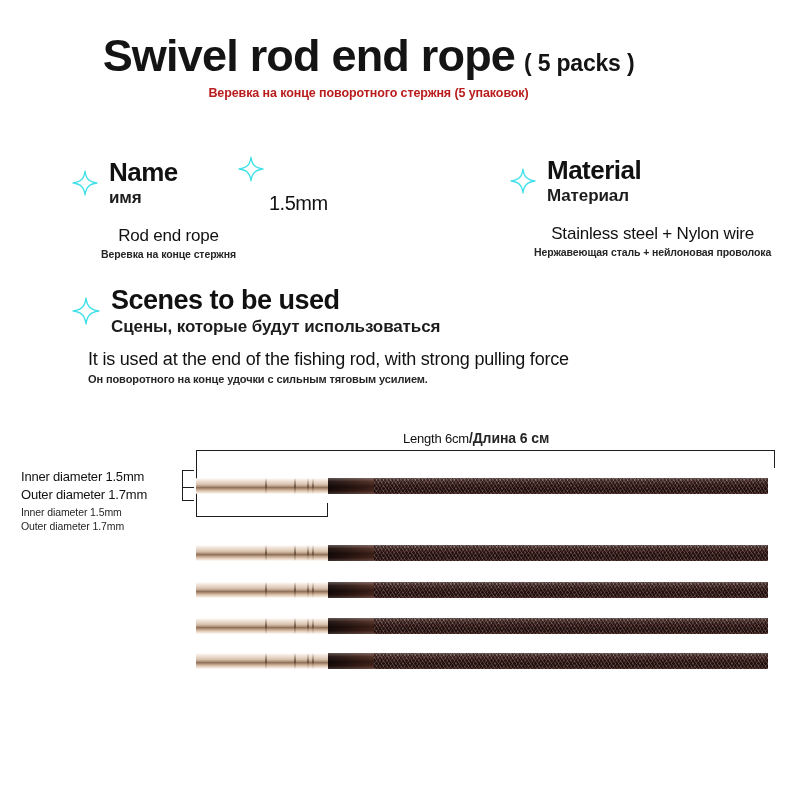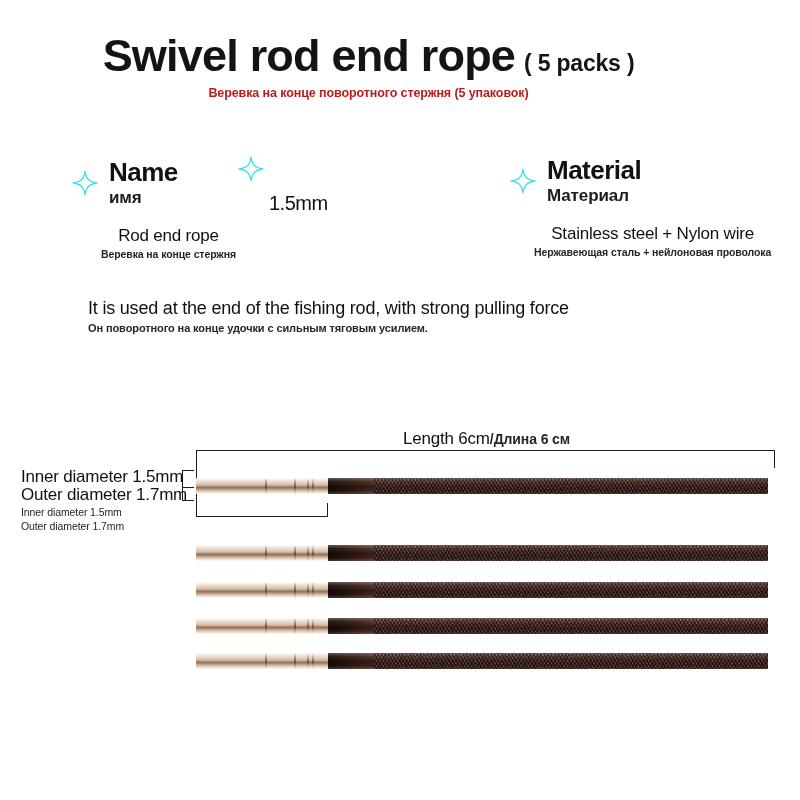--- a/index.html
+++ b/index.html
@@ -236,21 +236,21 @@
         rgba(255,255,255,.10) 100%);
   }
 
   
   .meas-label {
     position: absolute;
     white-space: nowrap;
     color: #111111;
   }
   .meas-en {
-    font-size: 17px;
+    font-size: 13px;
     font-weight: 400;
     letter-spacing: -0.2px;
     line-height: 1.22;
   }
   .meas-ru {
     font-size: 10.5px;
     font-weight: 400;
     color: #262626;
     line-height: 1.3;
     letter-spacing: -0.1px;
@@ -320,20 +320,29 @@
         <div class="feat-title-ru">Материал</div>
       </div>
     </div>
     <div class="feat-body">
       <div class="feat-val">Stainless steel + Nylon wire</div>
       <div class="feat-val-ru">Нержавеющая сталь + нейлоновая проволока</div>
     </div>
   </div>
 
   <div class="feature" id="feat-scenes">
+    <div class="feat-head">
+      <svg class="spark lg" viewBox="0 0 100 100">
+        <path d="M50 4 C54 34 66 46 96 50 C66 54 54 66 50 96 C46 66 34 54 4 50 C34 46 46 34 50 4 Z" fill="none" stroke="#3FE0E8" stroke-width="5" stroke-linejoin="round"></path>
+      </svg>
+      <div>
+        <div class="feat-title">Scenes to be used</div>
+        <div class="feat-title-ru">Сцены, которые будут использоваться</div>
+      </div>
+    </div>
     <div class="feat-body">
       <div class="feat-val">It is used at the end of the fishing rod, with strong pulling force</div>
       <div class="feat-val-ru">Он поворотного на конце удочки с сильным тяговым усилием.</div>
     </div>
   </div>
 
   <div id="diagram">
 
     <div class="meas-label" style="left:403px; top:9px;">
       <span class="meas-en">Length 6cm</span><span class="meas-inline-ru">/Длина 6 см</span>

